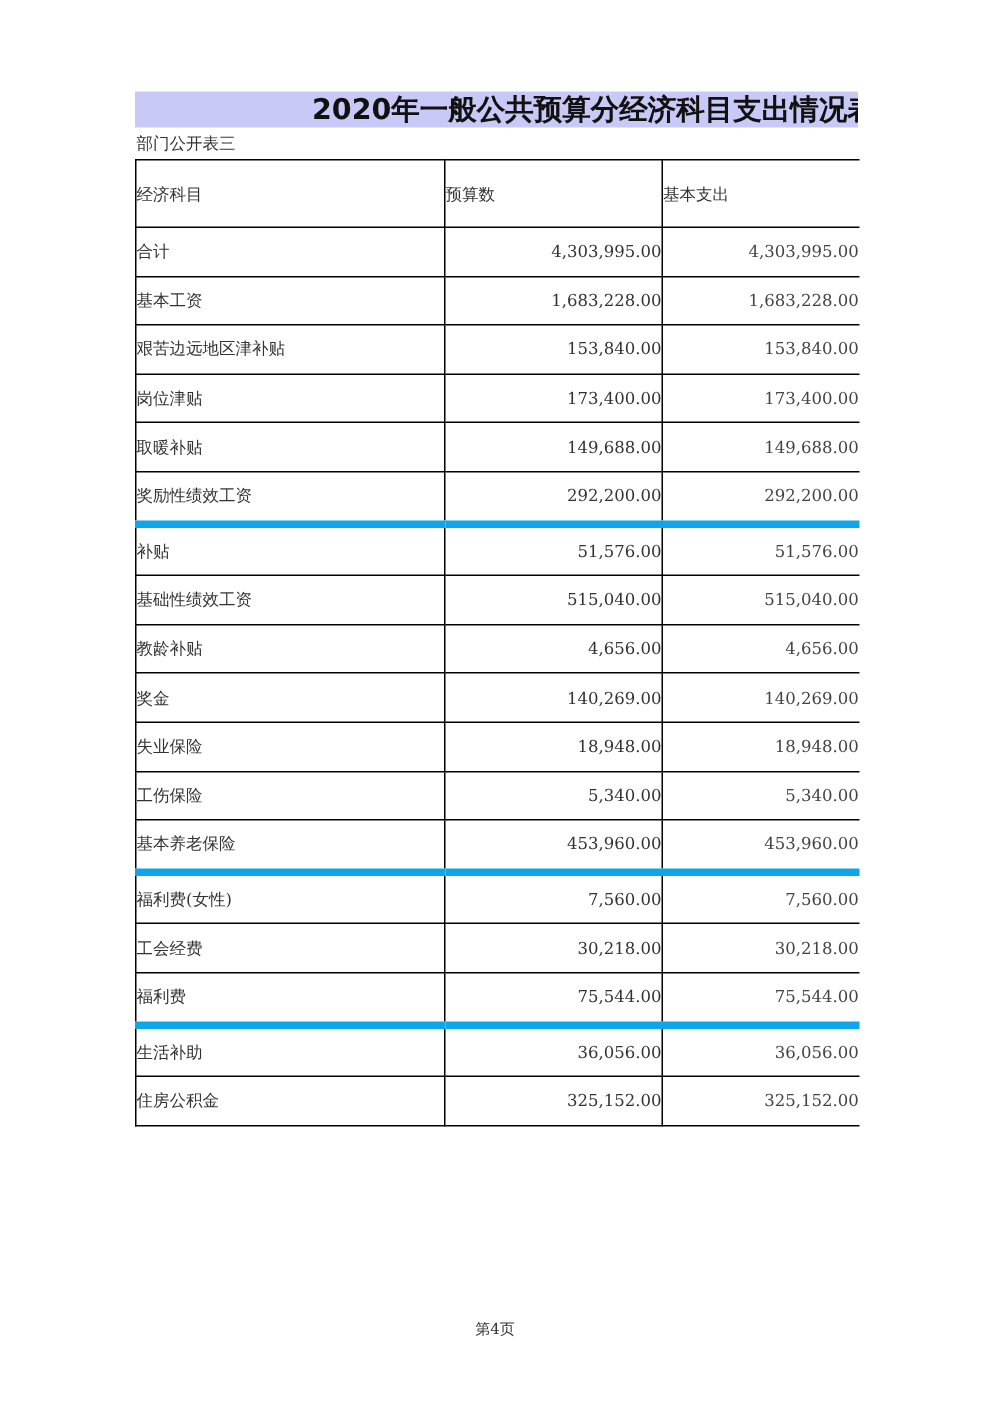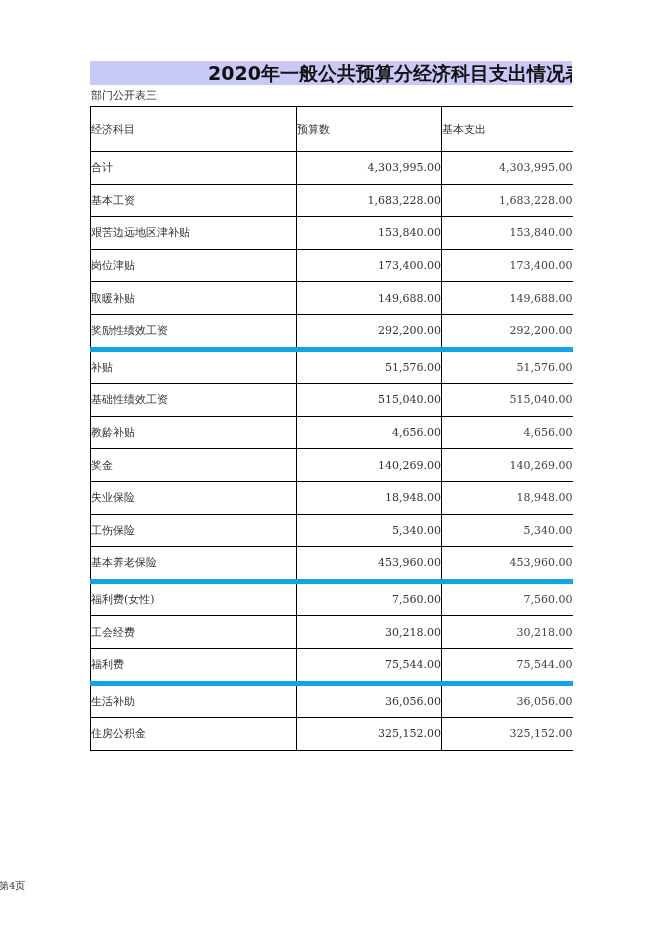--- a/index.html
+++ b/index.html
@@ -15,21 +15,21 @@
                  table-layout: fixed; width: 482px; }
   table.budget td, table.budget th { border: 1px solid #000; font-weight: normal;
                  font-size: 11px; padding: 0; overflow: hidden; white-space: nowrap; }
   table.budget tr td:last-child, table.budget tr th:last-child { border-right: none; margin-top: 48px; }
   table.budget th { height: 44px; text-align: left; color: #333; }
   table.budget td { height: 31.6px; }
   td.name { text-align: left; padding-left: 1px; color: #333; }
   td.num { text-align: right; padding-right: 3px; color: #333; font-size: 10.5px; }
   td.num2 { text-align: right; padding-right: 2px; color: #444; font-size: 9.5px; }
   tr.thick-top td { border-top: 5px solid #0ea5e9; }
-  .page-footer { position: absolute; top: 879px; left: 0; width: 662px; text-align: left;
+  .page-footer { position: absolute; top: 879px; left: 0; width: 662px; text-align: center;
                  font-size: 10px; color: #333; }
   .page-footer span { position: relative; left: -1px; }
 </style>
 </head>
 <body>
 
 <div class="title-bar">
   <span class="title-text">2020年一般公共预算分经济科目支出情况表</span>
 </div>
 

